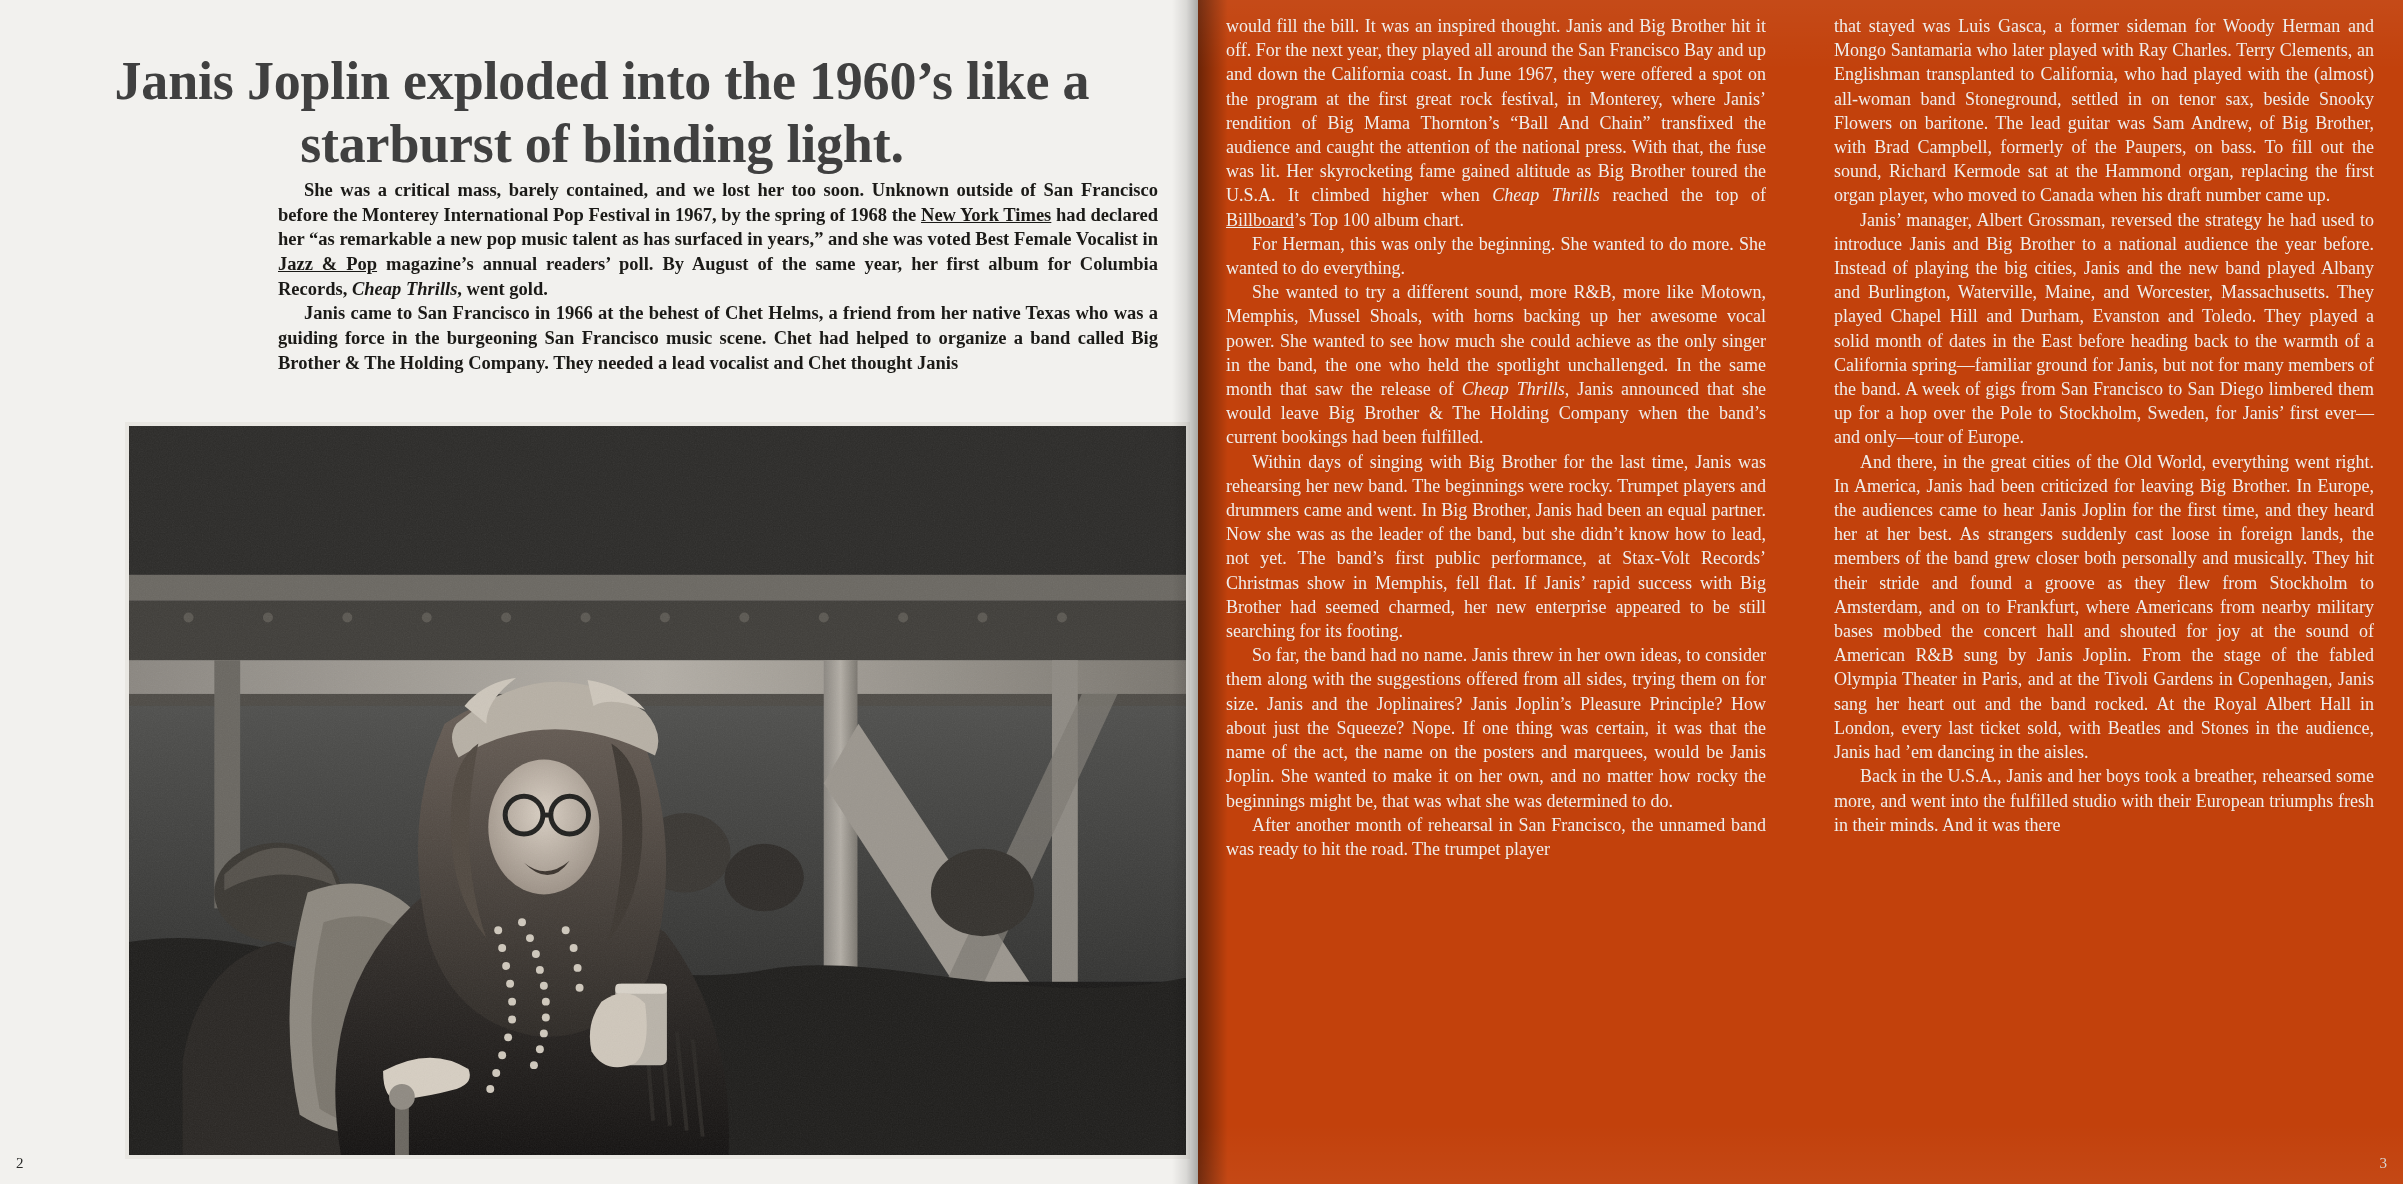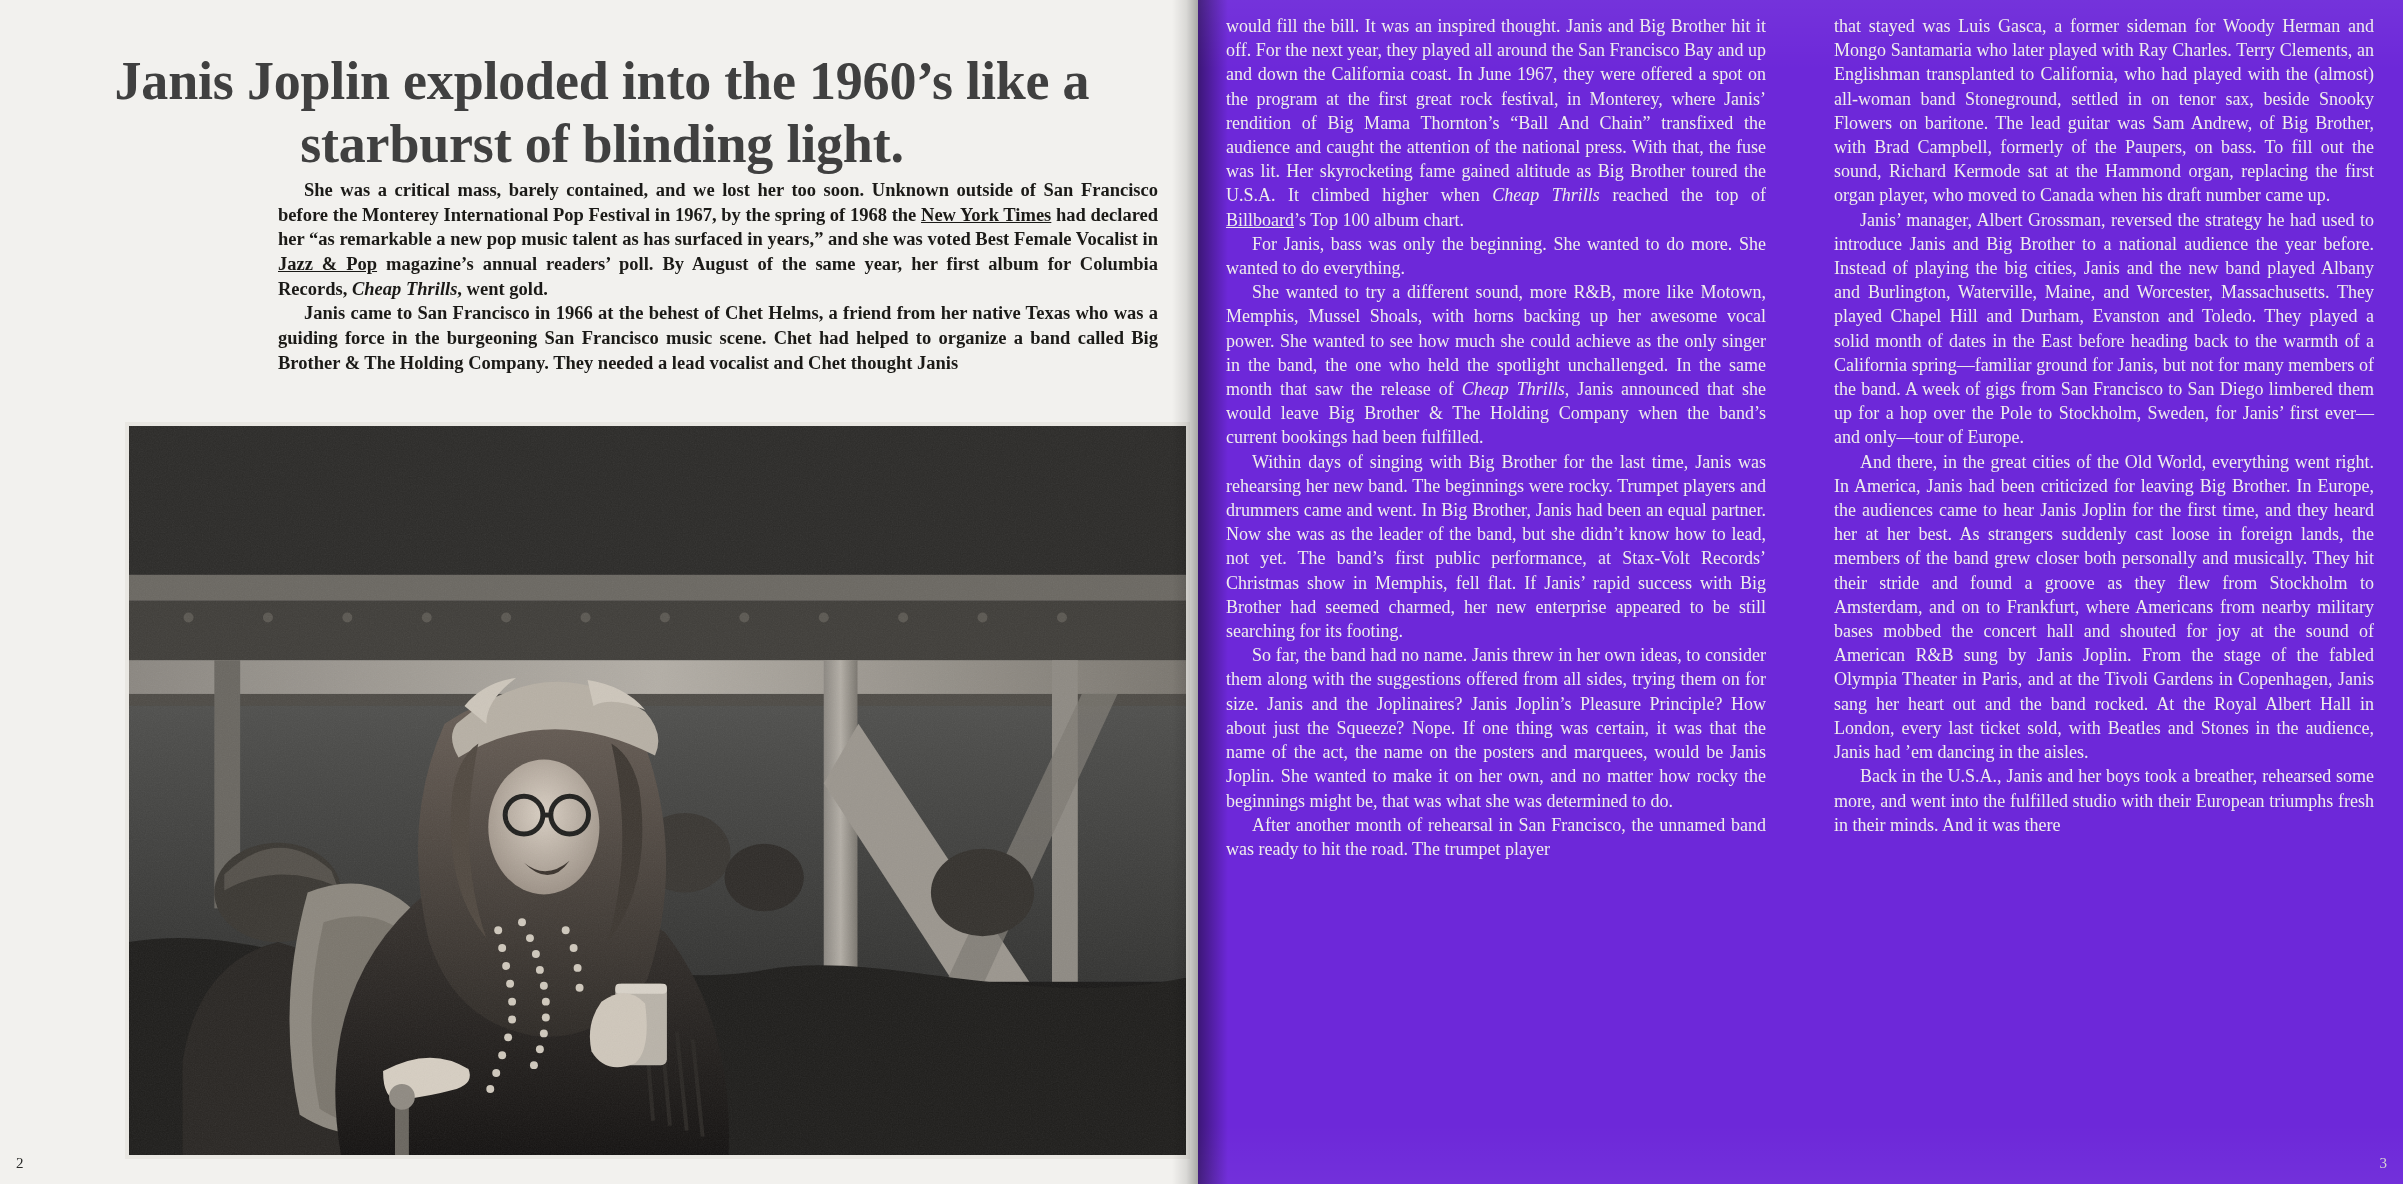--- a/index.html
+++ b/index.html
@@ -82,21 +82,21 @@
     font-size: 15px;
     color: #2a2a28;
   }
 
   
   .page-right {
     position: absolute;
     left: 1198px; top: 0;
     width: 1205px;
     height: 1184px;
-    background: #6d28d9;
+    background: #c2410c;
     box-sizing: border-box;
   }
   .page-right::before {
     content: "";
     position: absolute;
     left: 0; top: 0;
     width: 30px; height: 100%;
     background: linear-gradient(to left, rgba(0,0,0,0) 0%, rgba(0,0,0,0.45) 100%);
     pointer-events: none;
   }
@@ -293,21 +293,21 @@
     </figure>
 
     <div class="pg-folio-left">2</div>
   </div>
 
   <div class="page-right">
     <div class="dark-vignette"></div>
 
     <div class="rcol c1">
       <p class="noindent">would fill the bill. It was an inspired thought. Janis and Big Brother hit it off. For the next year, they played all around the San Francisco Bay and up and down the California coast. In June 1967, they were offered a spot on the program at the first great rock festival, in Monterey, where Janis’ rendition of Big Mama Thornton’s “Ball And Chain” transfixed the audience and caught the attention of the national press. With that, the fuse was lit. Her skyrocketing fame gained altitude as Big Brother toured the U.S.A. It climbed higher when <i>Cheap Thrills</i> reached the top of <u>Billboard</u>’s Top 100 album chart.</p>
-      <p>For Janis, bass was only the beginning. She wanted to do more. She wanted to do everything.</p>
+      <p>For Herman, this was only the beginning. She wanted to do more. She wanted to do everything.</p>
       <p>She wanted to try a different sound, more R&amp;B, more like Motown, Memphis, Mussel Shoals, with horns backing up her awesome vocal power. She wanted to see how much she could achieve as the only singer in the band, the one who held the spotlight unchallenged. In the same month that saw the release of <i>Cheap Thrills</i>, Janis announced that she would leave Big Brother &amp; The Holding Company when the band’s current bookings had been fulfilled.</p>
       <p>Within days of singing with Big Brother for the last time, Janis was rehearsing her new band. The beginnings were rocky. Trumpet players and drummers came and went. In Big Brother, Janis had been an equal partner. Now she was as the leader of the band, but she didn’t know how to lead, not yet. The band’s first public performance, at Stax-Volt Records’ Christmas show in Memphis, fell flat. If Janis’ rapid success with Big Brother had seemed charmed, her new enterprise appeared to be still searching for its footing.</p>
       <p>So far, the band had no name. Janis threw in her own ideas, to consider them along with the suggestions offered from all sides, trying them on for size. Janis and the Joplinaires? Janis Joplin’s Pleasure Principle? How about just the Squeeze? Nope. If one thing was certain, it was that the name of the act, the name on the posters and marquees, would be Janis Joplin. She wanted to make it on her own, and no matter how rocky the beginnings might be, that was what she was determined to do.</p>
       <p>After another month of rehearsal in San Francisco, the unnamed band was ready to hit the road. The trumpet player</p>
     </div>
 
     <div class="rcol c2">
       <p class="noindent">that stayed was Luis Gasca, a former sideman for Woody Herman and Mongo Santamaria who later played with Ray Charles. Terry Clements, an Englishman transplanted to California, who had played with the (almost) all-woman band Stoneground, settled in on tenor sax, beside Snooky Flowers on baritone. The lead guitar was Sam Andrew, of Big Brother, with Brad Campbell, formerly of the Paupers, on bass. To fill out the sound, Richard Kermode sat at the Hammond organ, replacing the first organ player, who moved to Canada when his draft number came up.</p>
       <p>Janis’ manager, Albert Grossman, reversed the strategy he had used to introduce Janis and Big Brother to a national audience the year before. Instead of playing the big cities, Janis and the new band played Albany and Burlington, Waterville, Maine, and Worcester, Massachusetts. They played Chapel Hill and Durham, Evanston and Toledo. They played a solid month of dates in the East before heading back to the warmth of a California spring—familiar ground for Janis, but not for many members of the band. A week of gigs from San Francisco to San Diego limbered them up for a hop over the Pole to Stockholm, Sweden, for Janis’ first ever—and only—tour of Europe.</p>
       <p>And there, in the great cities of the Old World, everything went right. In America, Janis had been criticized for leaving Big Brother. In Europe, the audiences came to hear Janis Joplin for the first time, and they heard her at her best. As strangers suddenly cast loose in foreign lands, the members of the band grew closer both personally and musically. They hit their stride and found a groove as they flew from Stockholm to Amsterdam, and on to Frankfurt, where Americans from nearby military bases mobbed the concert hall and shouted for joy at the sound of American R&amp;B sung by Janis Joplin. From the stage of the fabled Olympia Theater in Paris, and at the Tivoli Gardens in Copenhagen, Janis sang her heart out and the band rocked. At the Royal Albert Hall in London, every last ticket sold, with Beatles and Stones in the audience, Janis had ’em dancing in the aisles.</p>

